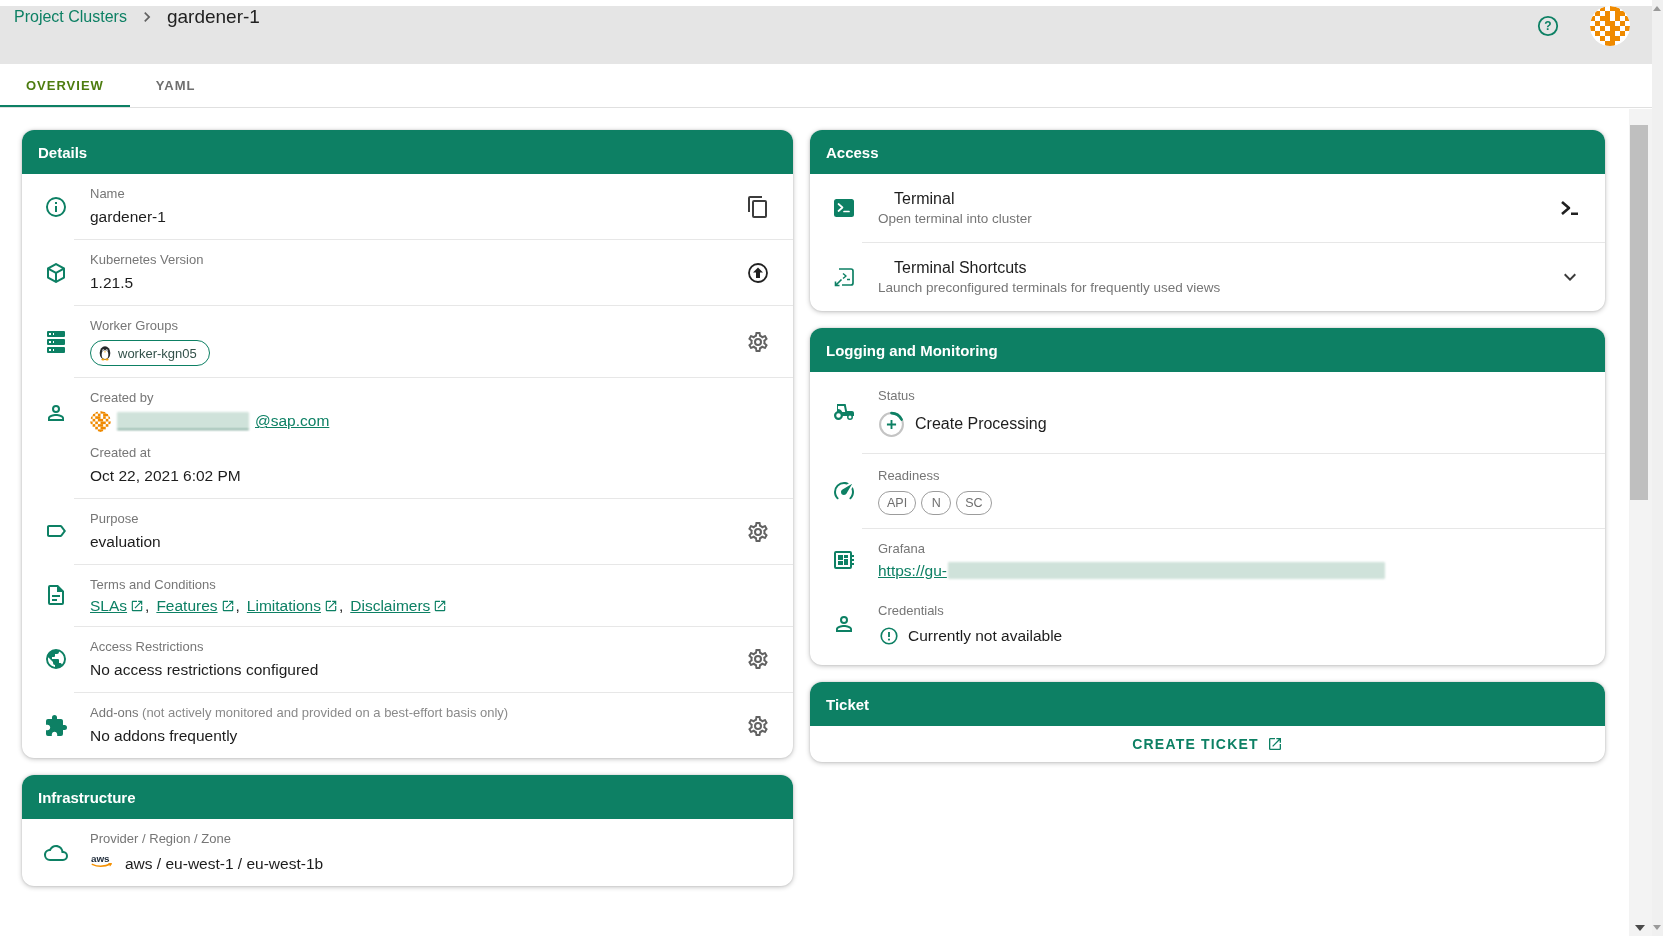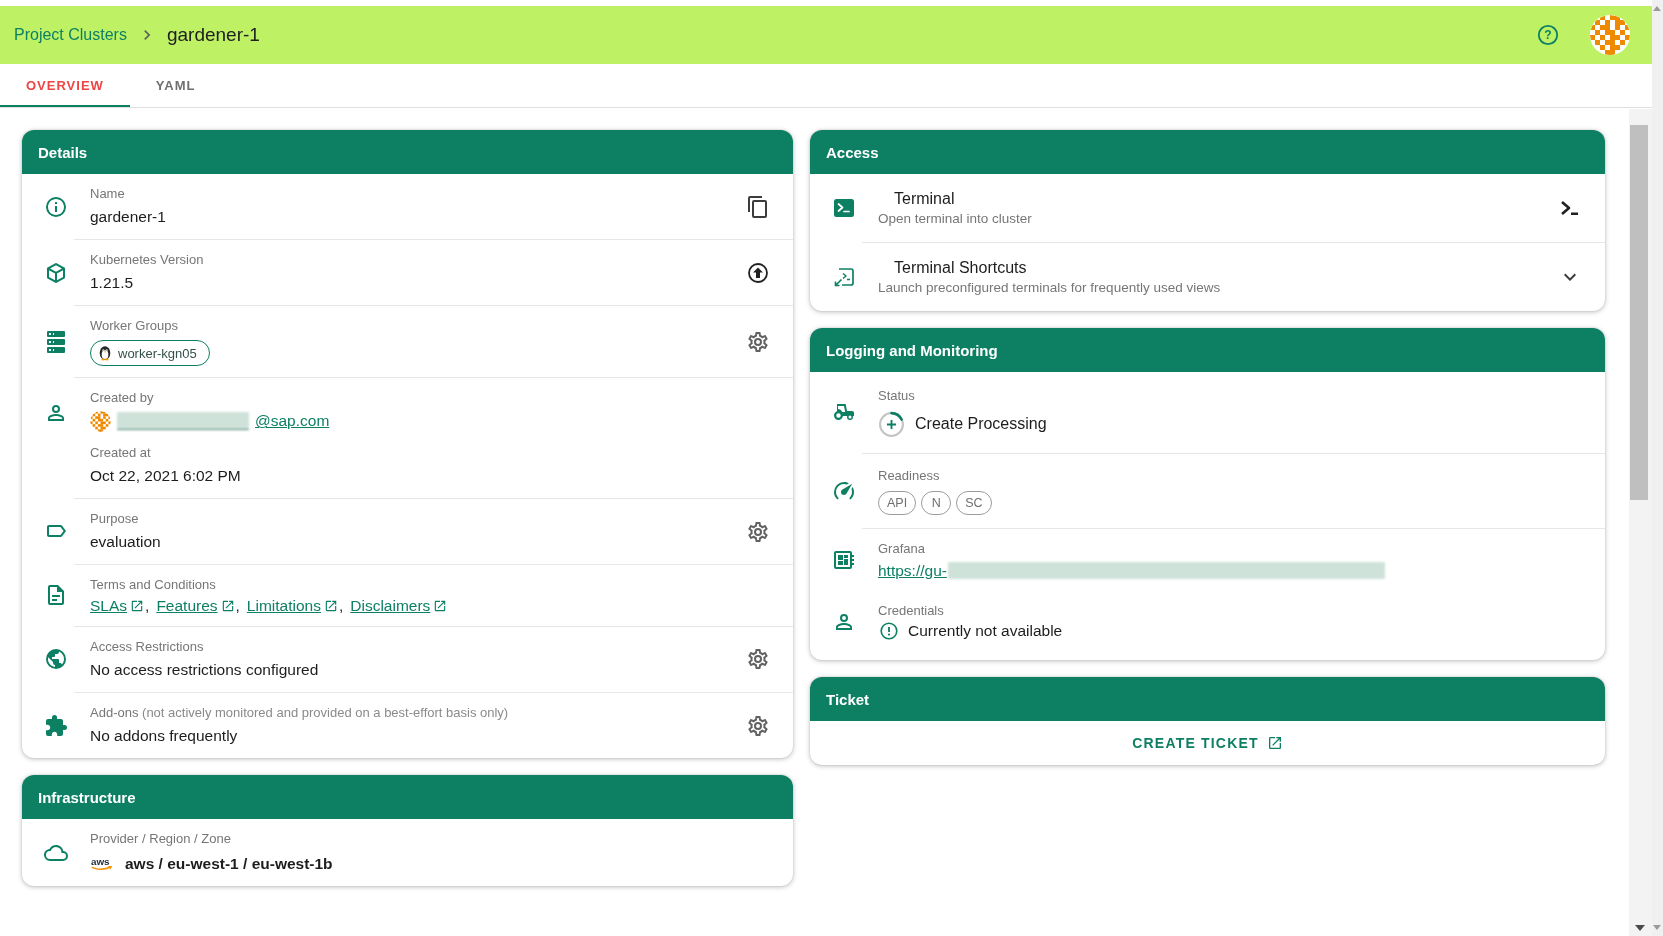--- a/index.html
+++ b/index.html
@@ -4,41 +4,41 @@
 <style>
   html,body{margin:0;padding:0;}
   body{
     width:1663px;height:936px;overflow:hidden;position:relative;
     background:#ffffff;font-family:"Liberation Sans",sans-serif;
     -webkit-font-smoothing:antialiased;
   }
   
   .topbar{
     position:absolute;left:0;top:6px;width:1652px;height:58px;
-    background:#bef264;display:flex;align-items:center;justify-content:space-between;
+    background:#e5e5e5;display:flex;align-items:flex-start;justify-content:space-between;
     padding:0;box-sizing:border-box;
   }
   .crumbs{display:flex;align-items:center;padding-left:14px;}
   .crumb-link{color:#0d8064;font-size:16px;text-decoration:none;cursor:pointer;}
   .crumb-chev{margin:0 10px;display:flex;}
   .page-title{color:#212121;font-size:19px;font-weight:500;}
   .topbar-right{display:flex;align-items:center;gap:30px;padding-right:22px;}
   .help-btn{width:24px;height:24px;cursor:pointer;display:flex;}
   .avatar{width:40px;height:40px;border-radius:50%;overflow:hidden;cursor:pointer;background:#fff;}
   
   .tabs{
     position:absolute;left:0;top:64px;width:1652px;height:44px;background:#fff;
     border-bottom:1px solid #e0e0e0;display:flex;box-sizing:border-box;
   }
   .tab{
     height:100%;display:flex;align-items:center;justify-content:center;
     padding:0 26px;font-size:13px;font-weight:700;letter-spacing:1px;
     color:#6f6f6f;cursor:pointer;box-sizing:border-box;
   }
-  .tab.active{color:#ef4444;box-shadow:inset 0 -2px 0 #0d8064;}
+  .tab.active{color:#4d7c0f;box-shadow:inset 0 -2px 0 #0d8064;}
   
   .content{position:absolute;left:0;top:109px;width:1629px;height:827px;background:#fff;}
   .col-left{position:absolute;left:22px;top:21px;width:771px;}
   .col-right{position:absolute;left:810px;top:21px;width:795px;}
   .card{
     background:#fff;border-radius:12px;overflow:hidden;margin-bottom:17px;
     box-shadow:0 1px 5px rgba(0,0,0,.25),0 0 2px rgba(0,0,0,.12);
   }
   .card-h{
     background:#0d8064;color:#fff;height:44px;display:flex;align-items:center;
@@ -83,30 +83,30 @@
   .redact.url{width:437px;}
   .email-suffix{color:#0d8064;text-decoration:underline;font-size:15.5px;cursor:pointer;}
   .grafline{display:flex;align-items:center;margin-top:3px;gap:1px;}
   
   .arow{display:flex;align-items:center;padding:14px 10px 14px 0;}
   .atitle{font-size:16px;color:#1d1d1d;margin-left:16px;}
   .asub{font-size:13.5px;color:#767676;margin-top:3px;}
   
   .statusline{display:flex;align-items:center;gap:10px;margin-top:5px;}
   .statustxt{font-size:16px;color:#1d1d1d;}
-  .credline{display:flex;align-items:center;gap:8px;font-size:15.5px;color:#1d1d1d;}
-  
-  .ticket-row{height:44px;display:flex;align-items:center;justify-content:center;}
+  .credline{display:flex;align-items:center;gap:8px;margin-top:5px;font-size:15.5px;color:#1d1d1d;}
+  
+  .ticket-row{height:36px;display:flex;align-items:center;justify-content:center;}
   .ticket-btn{
     background:none;border:none;display:flex;align-items:center;gap:8px;
     color:#0d8064;font-family:"Liberation Sans",sans-serif;
     font-size:14px;font-weight:700;letter-spacing:1.2px;cursor:pointer;
   }
   
-  .provline{display:flex;align-items:center;gap:8px;margin-top:3px;font-weight:bold;}
+  .provline{display:flex;align-items:flex-start;gap:8px;margin-top:3px;}
   
   .scroll-outer{position:absolute;right:0;top:0;width:11px;height:936px;background:#f0f0f0;}
   .scroll-inner{position:absolute;left:1629px;top:109px;width:23px;height:827px;background:#f3f3f3;}
   .thumb{position:absolute;left:1px;top:16px;width:18px;height:375px;background:#bfbfbf;cursor:pointer;}
   .tri-up{width:0;height:0;border-left:4px solid transparent;border-right:4px solid transparent;border-bottom:5px solid #9a9a9a;position:absolute;left:1px;top:6px;}
   .tri-dn{width:0;height:0;border-left:4px solid transparent;border-right:4px solid transparent;border-top:5px solid #9a9a9a;position:absolute;left:1px;bottom:6px;}
   .tri-dn-dark{width:0;height:0;border-left:5px solid transparent;border-right:5px solid transparent;border-top:6px solid #4a4a4a;position:absolute;left:6px;bottom:5px;cursor:pointer;}
   .hidden-defs{position:absolute;width:0;height:0;overflow:hidden;}
 </style>
 </head>

